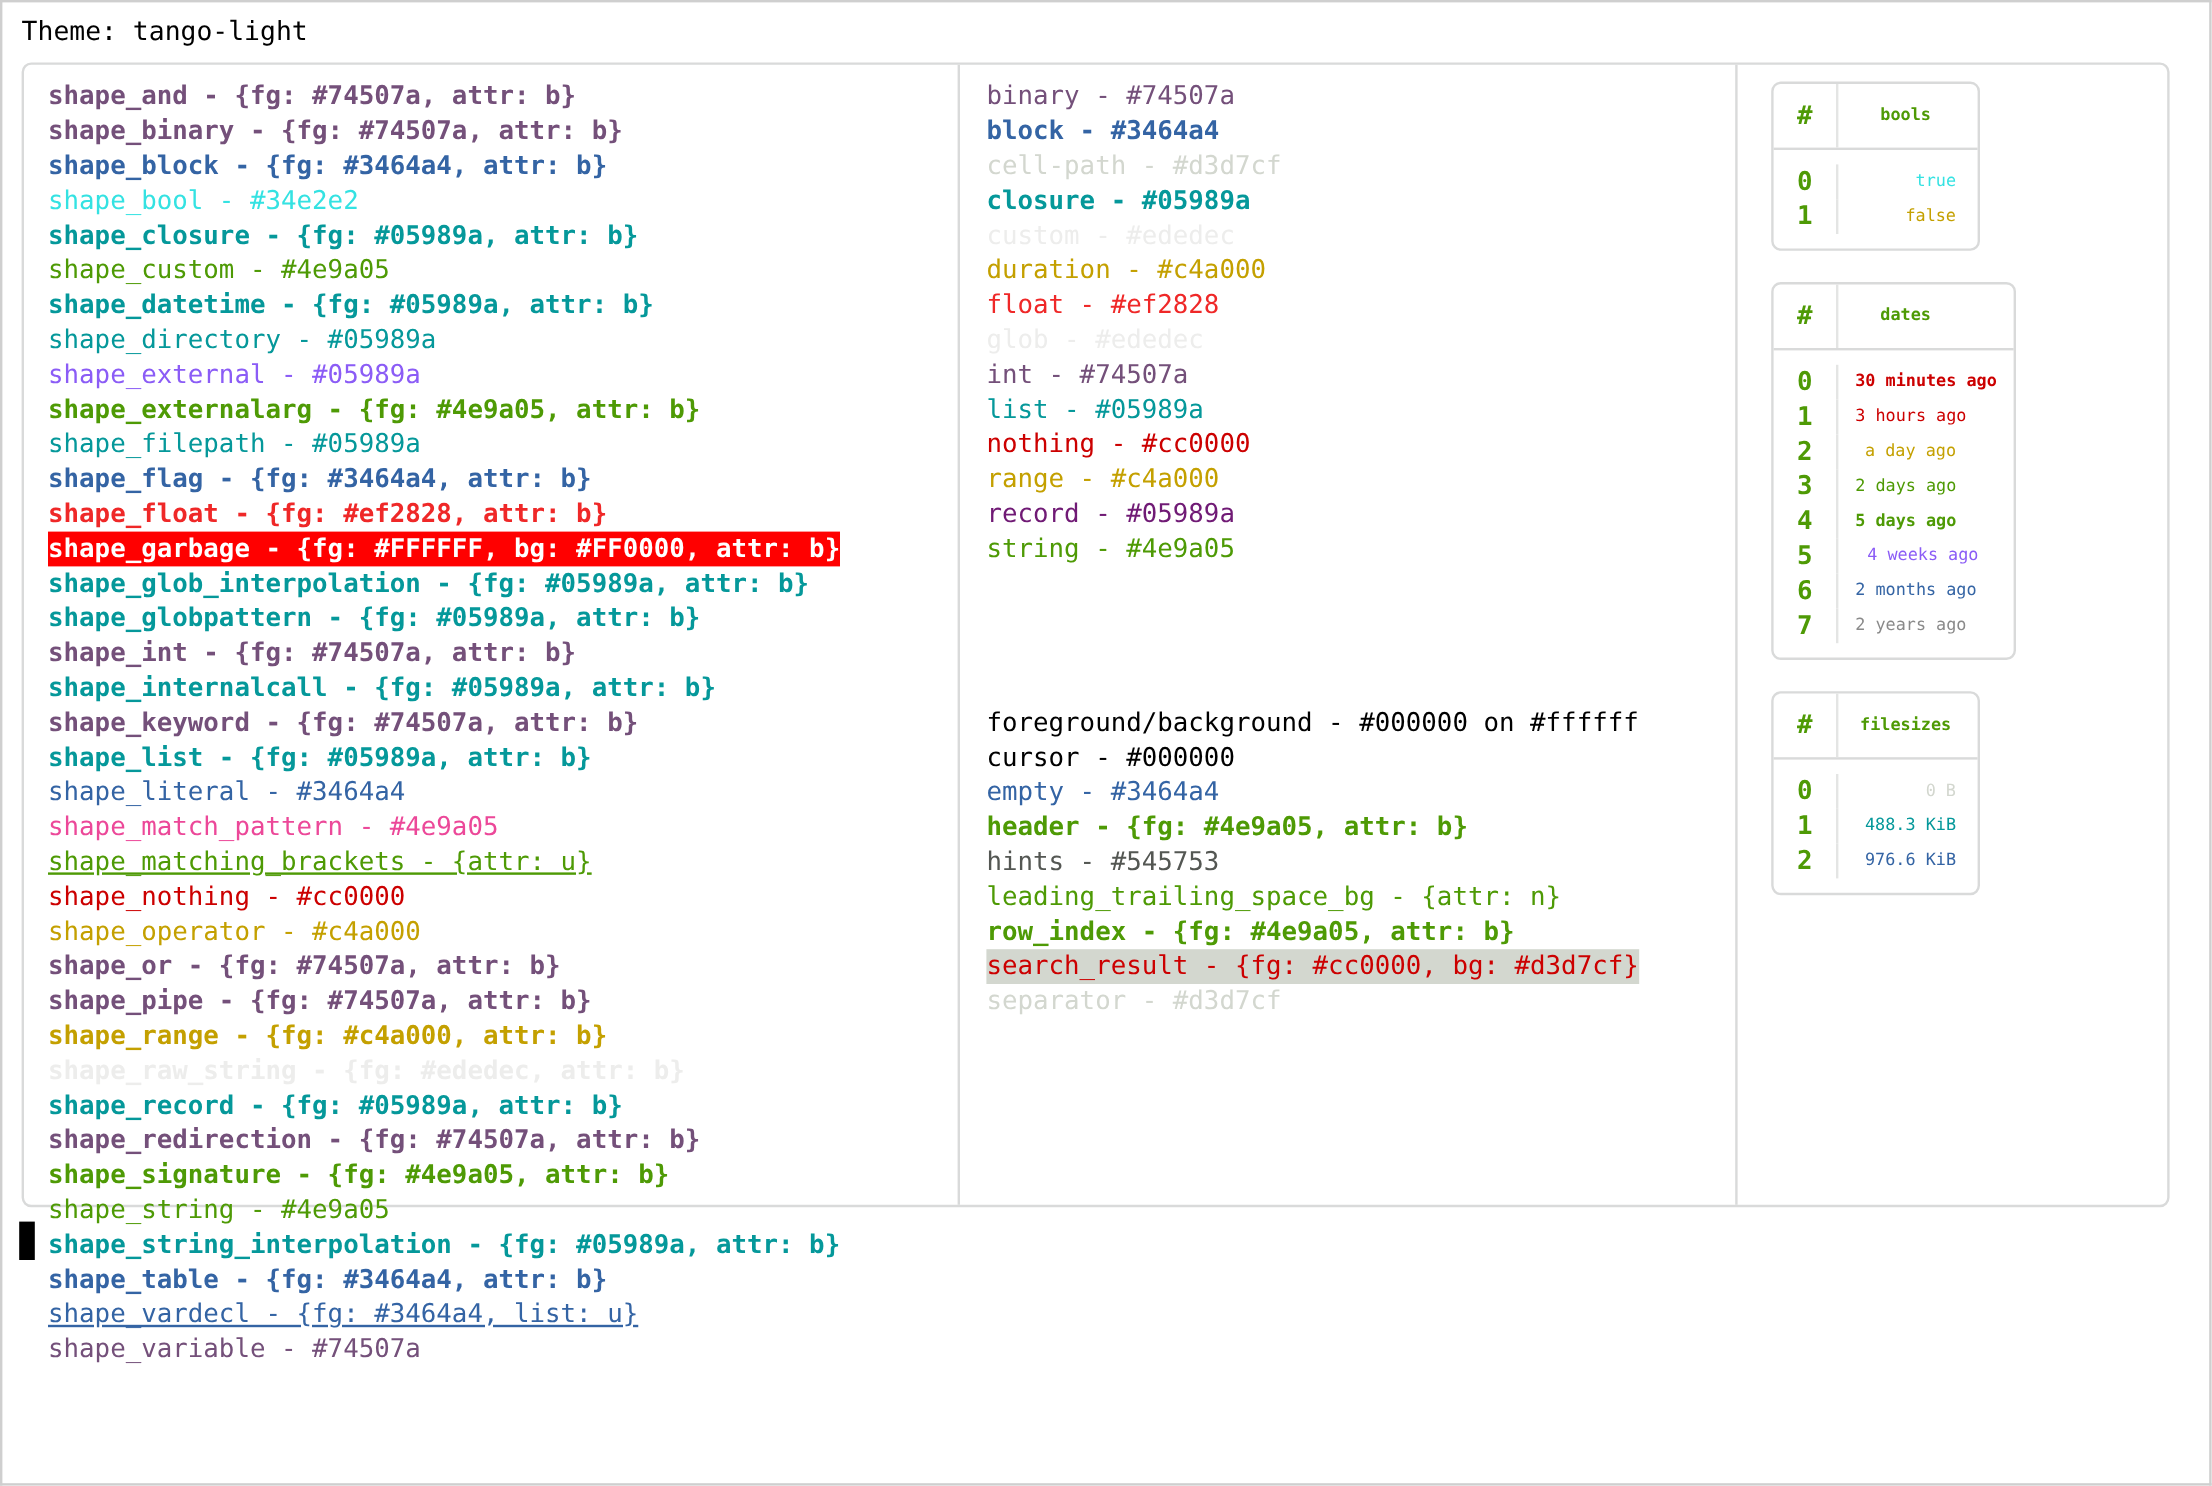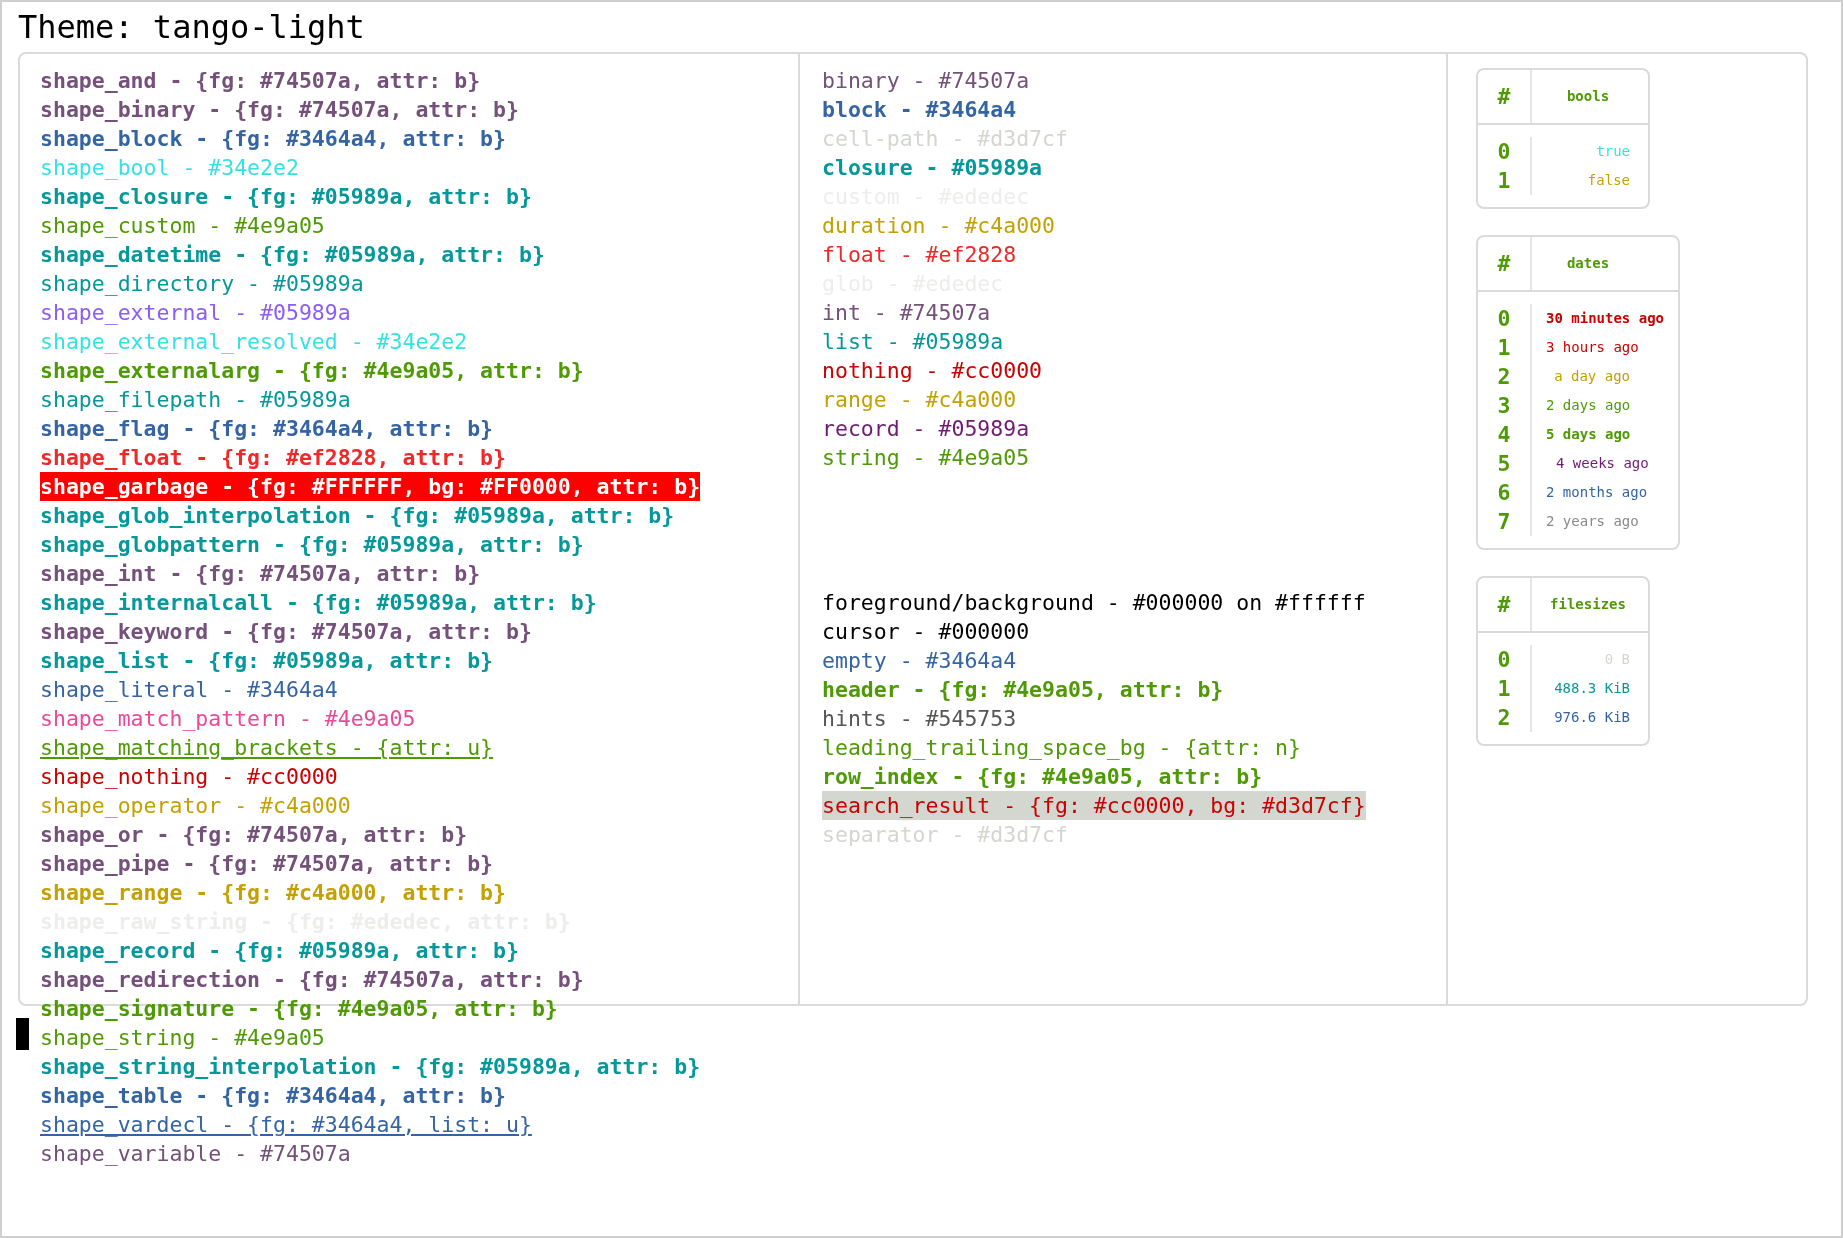--- a/index.html
+++ b/index.html
@@ -37,21 +37,21 @@
   }
   .frame-bottom {
     position: absolute; left: 0; bottom: 0; width: 1843px; height: 2px;
     background: #cfcfcf;
   }
 
   .theme-line {
     position: absolute;
     left: 18px;
     top: 12px;
-    font-size: 32px;
+    font-size: 22px;
     line-height: 30px;
     letter-spacing: 0px;
     color: #000000;
     white-space: pre;
   }
 
   
   .content-box {
     position: absolute;
     left: 18px;
@@ -170,21 +170,20 @@
     <div class="col col-left" id="col-left">
         <span class="line b" style="color: rgb(116, 80, 122);">shape_and - {fg: #74507a, attr: b}</span>
         <span class="line b" style="color: rgb(116, 80, 122);">shape_binary - {fg: #74507a, attr: b}</span>
         <span class="line b" style="color: rgb(52, 100, 164);">shape_block - {fg: #3464a4, attr: b}</span>
         <span class="line" style="color: rgb(52, 226, 226);">shape_bool - #34e2e2</span>
         <span class="line b" style="color: rgb(5, 152, 154);">shape_closure - {fg: #05989a, attr: b}</span>
         <span class="line" style="color: rgb(78, 154, 5);">shape_custom - #4e9a05</span>
         <span class="line b" style="color: rgb(5, 152, 154);">shape_datetime - {fg: #05989a, attr: b}</span>
         <span class="line" style="color: rgb(5, 152, 154);">shape_directory - #05989a</span>
         <span class="line" style="color: #8b5cf6;">shape_external - #05989a</span>
-        <span class="line" style="color: rgb(52, 226, 226);">shape_external_resolved - #34e2e2</span>
         <span class="line b" style="color: rgb(78, 154, 5);">shape_externalarg - {fg: #4e9a05, attr: b}</span>
         <span class="line" style="color: rgb(5, 152, 154);">shape_filepath - #05989a</span>
         <span class="line b" style="color: rgb(52, 100, 164);">shape_flag - {fg: #3464a4, attr: b}</span>
         <span class="line b" style="color: rgb(239, 40, 40);">shape_float - {fg: #ef2828, attr: b}</span>
         <span class="line b" style="color: rgb(255, 255, 255); background-color: rgb(255, 0, 0);">shape_garbage - {fg: #FFFFFF, bg: #FF0000, attr: b}</span>
         <span class="line b" style="color: rgb(5, 152, 154);">shape_glob_interpolation - {fg: #05989a, attr: b}</span>
         <span class="line b" style="color: rgb(5, 152, 154);">shape_globpattern - {fg: #05989a, attr: b}</span>
         <span class="line b" style="color: rgb(116, 80, 122);">shape_int - {fg: #74507a, attr: b}</span>
         <span class="line b" style="color: rgb(5, 152, 154);">shape_internalcall - {fg: #05989a, attr: b}</span>
         <span class="line b" style="color: rgb(116, 80, 122);">shape_keyword - {fg: #74507a, attr: b}</span>
@@ -277,21 +276,21 @@
             <div class="tbl-row">
               <div class="cell-idx">3</div>
               <div class="cell-val" style="color: rgb(78, 154, 5);">2 days ago</div>
             </div>
             <div class="tbl-row">
               <div class="cell-idx">4</div>
               <div class="cell-val b" style="color: rgb(78, 154, 5);">5 days ago</div>
             </div>
             <div class="tbl-row">
               <div class="cell-idx">5</div>
-              <div class="cell-val" style="color: #701a75; padding-left: 24px;">4 weeks ago</div>
+              <div class="cell-val" style="color: #8b5cf6; padding-left: 24px;">4 weeks ago</div>
             </div>
             <div class="tbl-row">
               <div class="cell-idx">6</div>
               <div class="cell-val" style="color: rgb(52, 100, 164);">2 months ago</div>
             </div>
             <div class="tbl-row">
               <div class="cell-idx">7</div>
               <div class="cell-val" style="color: rgb(138, 138, 138);">2 years ago</div>
             </div>
           </div>

